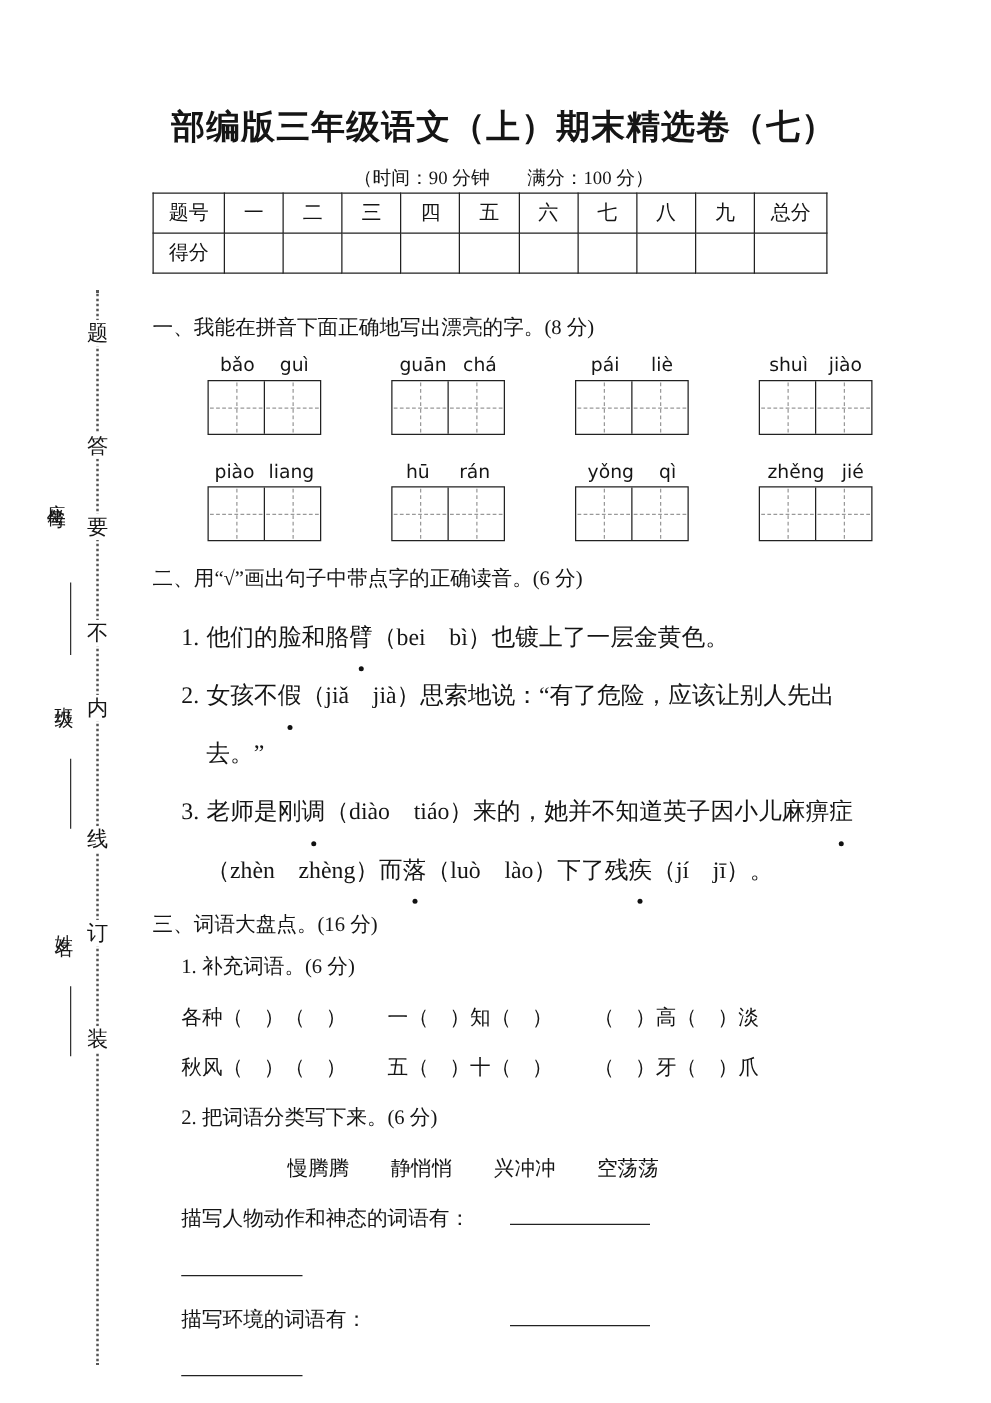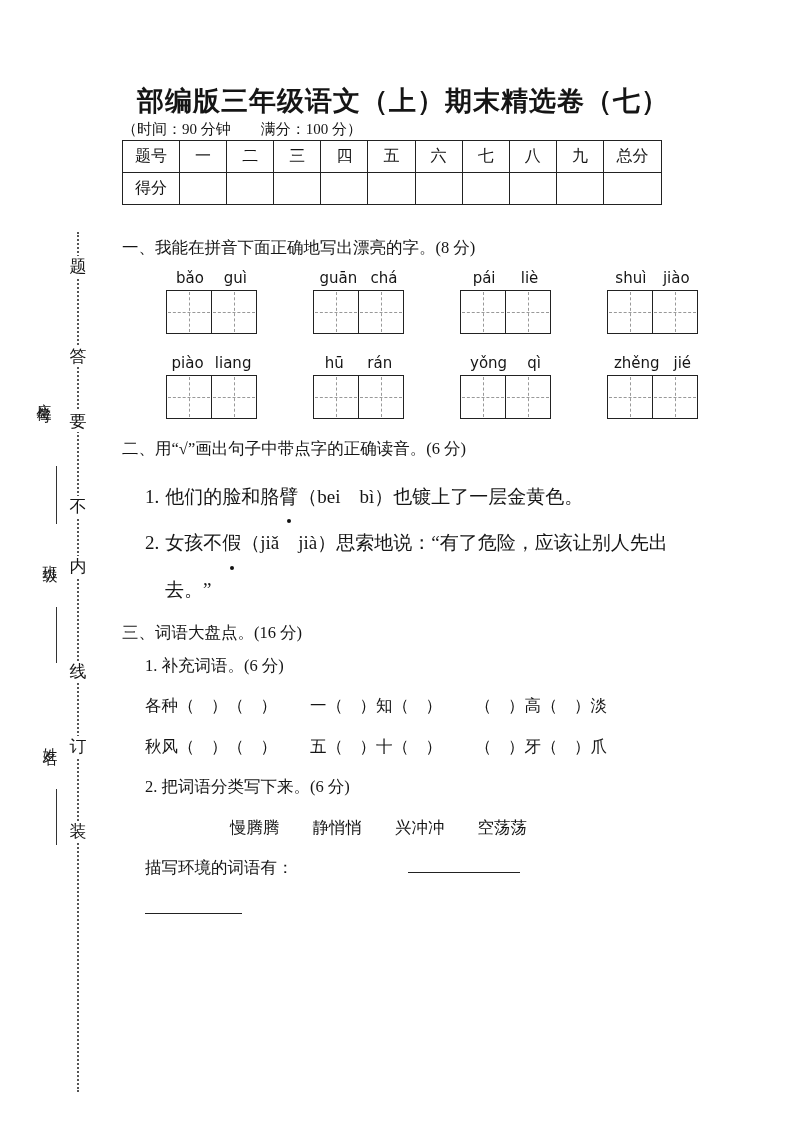--- a/index.html
+++ b/index.html
@@ -10,21 +10,21 @@
   .binding-line{position:absolute;left:77px;top:232px;height:860px;border-left:2px dotted #555;}
   .binding-char{position:absolute;left:68px;width:20px;text-align:center;background:#fff;
                 font-size:17px;line-height:1.25;}
   .margin-label{position:absolute;writing-mode:vertical-rl;text-orientation:upright;
                 font-size:15px;letter-spacing:3px;}
   .margin-line{position:absolute;left:56px;width:0;border-left:1.5px solid #333;}
 
   
   .main{position:absolute;left:122px;top:84px;width:562px;}
   .title{margin:0;font-size:27px;font-weight:bold;text-align:center;letter-spacing:1px;line-height:1.3;}
-  .subtitle{font-size:15px;line-height:1.4;white-space:pre-wrap;}
+  .subtitle{margin-top:14px;text-align:center;font-size:15px;line-height:1.4;white-space:pre-wrap;}
 
   
   .score-table{border-collapse:collapse;width:540px;table-layout:fixed;}
   .score-table th,.score-table td{border:1.6px solid #222;height:31px;text-align:center;
        font-size:16px;font-weight:normal;padding:0;}
   .score-table th{width:56px;}
   .score-table td.col-total{width:57px;}
 
   
   .sec-heading{font-size:16.5px;line-height:1.5;white-space:pre-wrap;}
@@ -209,31 +209,33 @@
             </div>
           </div>
         </div>
     </div>
 
     <div class="sec sec2">
       <div class="sec-heading">二、用“√”画出句子中带点字的正确读音。(6 分)</div>
       <div class="sec2-items" id="sec2-items">
           <div class="q-item"><span class="q-num">1.</span><span>他们的脸和胳<span class="dot-char">臂</span>（bei　bì）也镀上了一层金黄色。</span></div>
           <div class="q-item"><span class="q-num">2.</span><span>女孩不<span class="dot-char">假</span>（jiǎ　jià）思索地说：“有了危险，应该让别人先出去。”</span></div>
+          <div class="q-item"><span class="q-num">3.</span><span>老师是刚<span class="dot-char">调</span>（diào　tiáo）来的，她并不知道英子因小儿麻痹<span class="dot-char">症</span>（zhèn　zhèng）而<span class="dot-char">落</span>（luò　lào）下了残<span class="dot-char">疾</span>（jí　jī）。</span></div>
         </div>
     </div>
 
     <div class="sec sec3">
       <div class="sec-heading">三、词语大盘点。(16 分)</div>
       <div class="sub-heading">1. 补充词语。(6 分)</div>
       <div id="fill-lines">
           <div class="fill-line">各种（　）（　）　　一（　）知（　）　　（　）高（　）淡</div>
           <div class="fill-line">秋风（　）（　）　　五（　）十（　）　　（　）牙（　）爪</div>
         </div>
       <div class="sub-heading">2. 把词语分类写下来。(6 分)</div>
       <div class="word-bank">慢腾腾　　静悄悄　　兴冲冲　　空荡荡</div>
       <div id="classify-prompts">
+          <div class="prompt-row"><span class="prompt-label">描写人物动作和神态的词语有：</span><span class="blank" style="width: 112px;"></span><span class="blank" style="width: 97px;"></span></div>
           <div class="prompt-row"><span class="prompt-label">描写环境的词语有：</span><span class="blank" style="width: 112px;"></span><span class="blank" style="width: 97px;"></span></div>
         </div>
     </div>
 
   </div>
 </div>
 
 </body></html>

